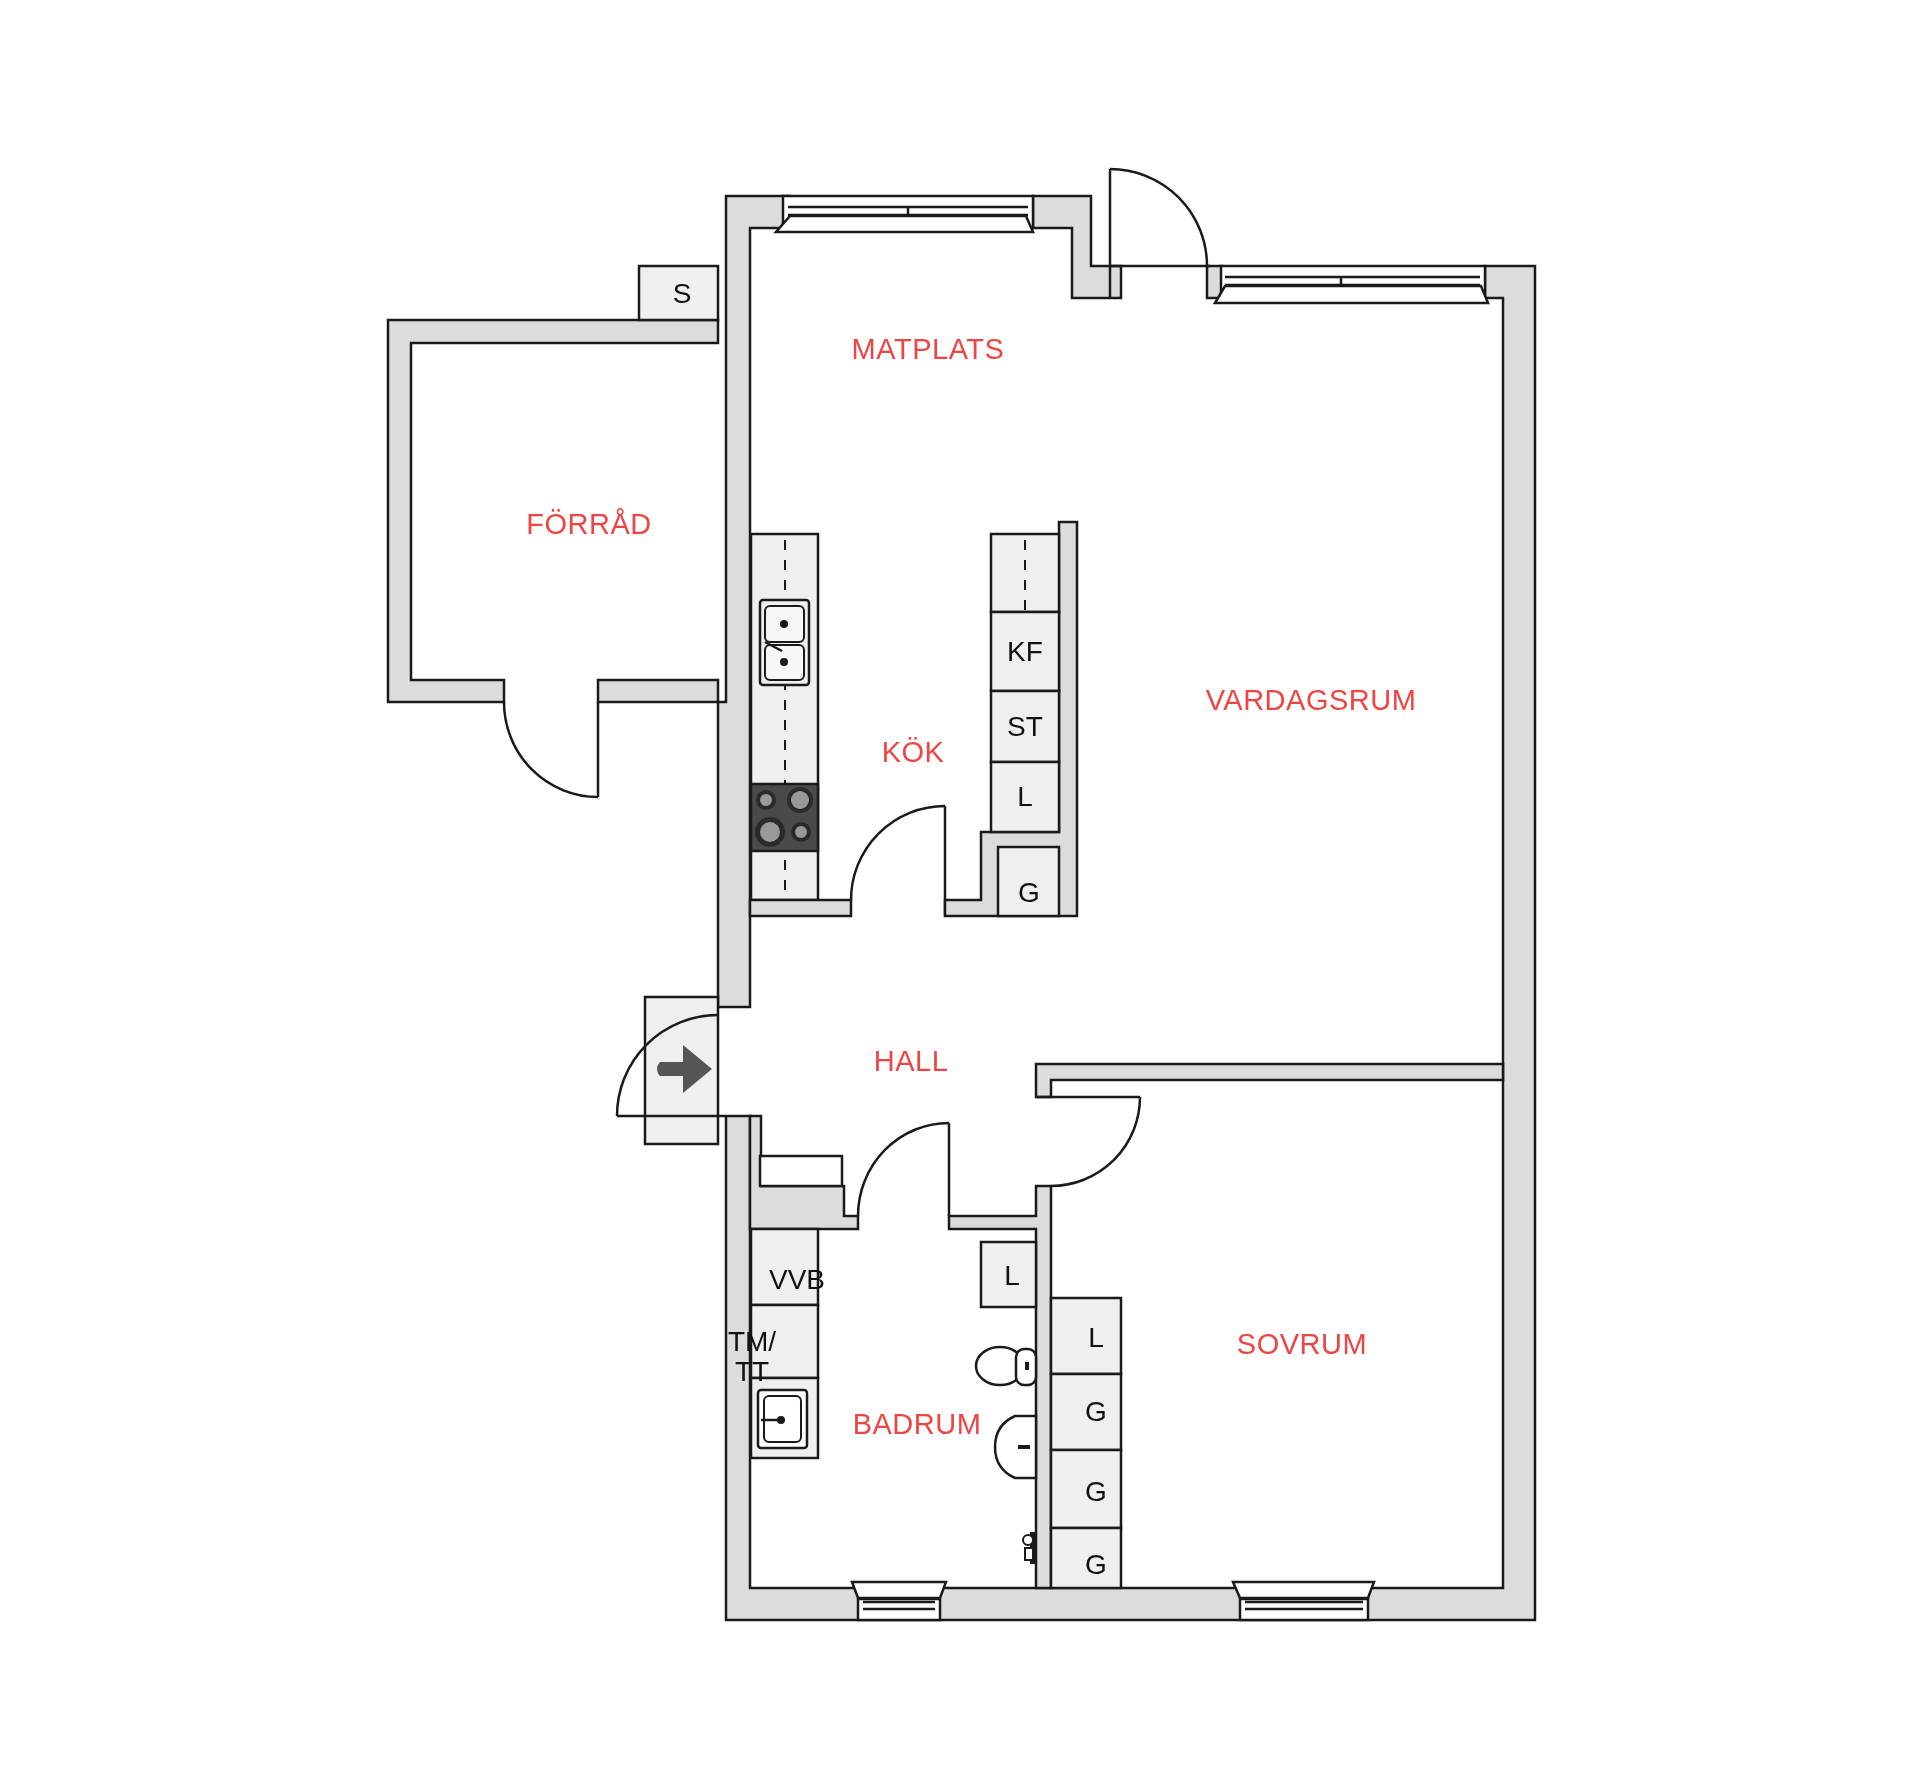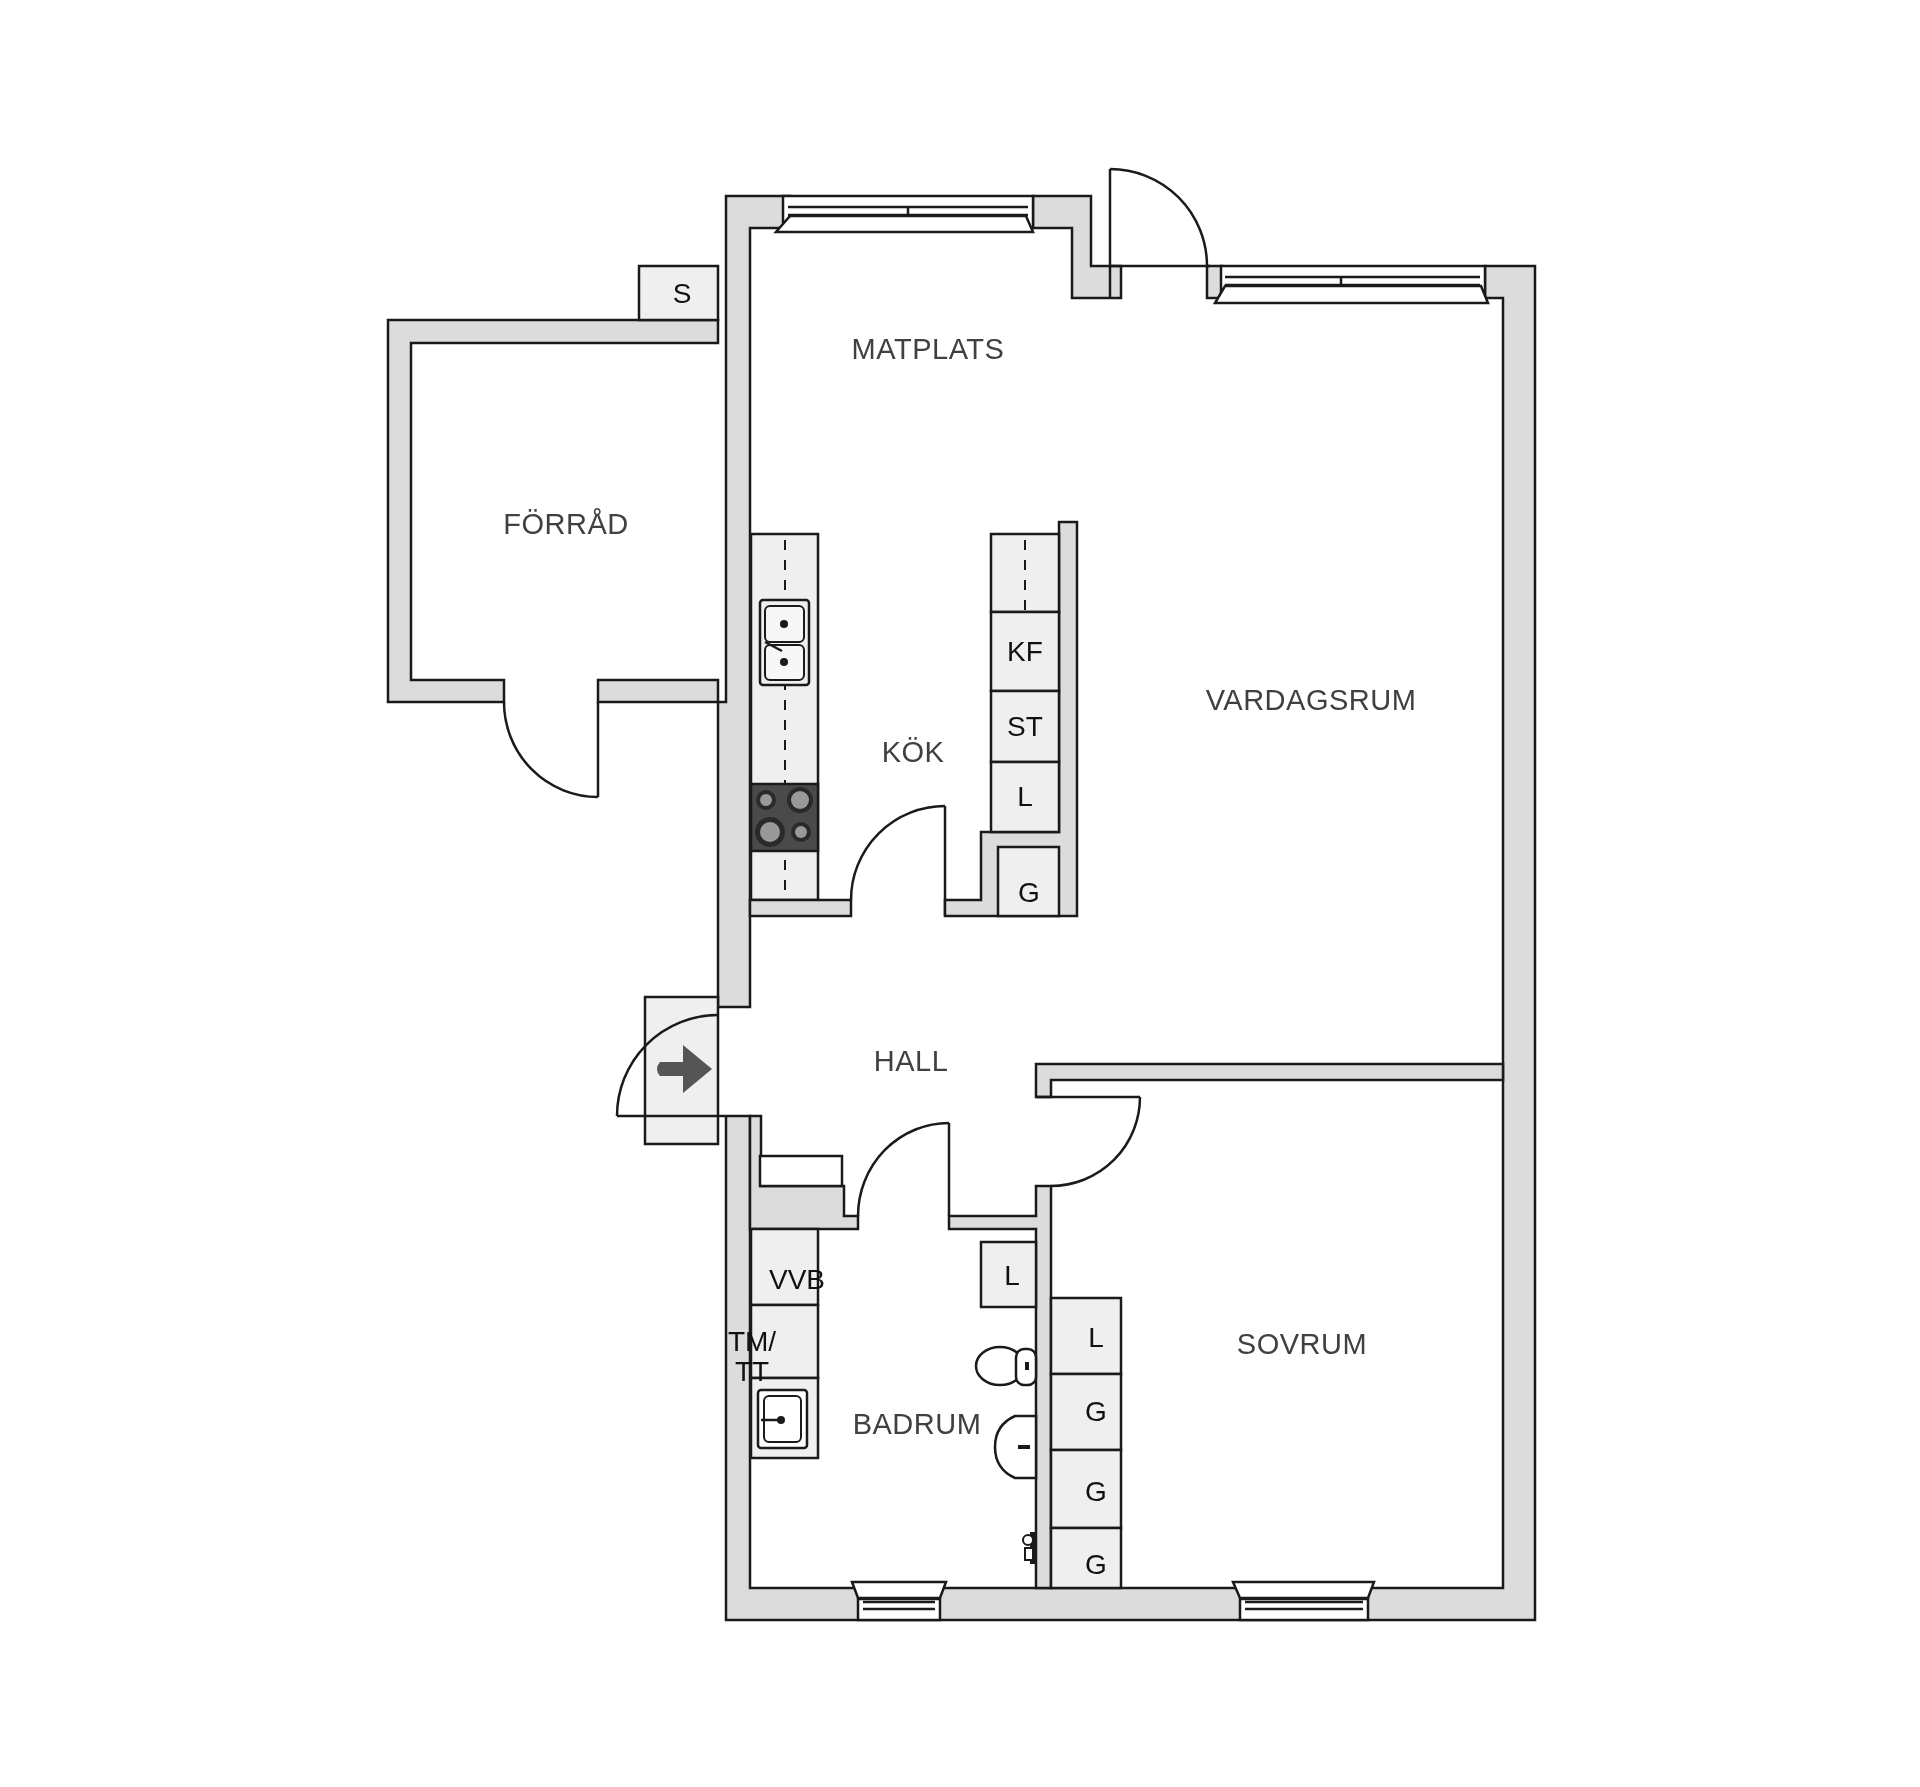--- a/index.html
+++ b/index.html
@@ -2,21 +2,21 @@
 <html><head>
 <meta charset="utf-8">
 <style>
   html,body{margin:0;padding:0;background:#ffffff;}
   body{width:1920px;height:1787px;position:relative;overflow:hidden;font-family:"Liberation Sans","DejaVu Sans",sans-serif;}
   svg{position:absolute;left:0;top:0;}
   .wall{fill:#dcdcdc;stroke:#1a1a1a;stroke-width:2.5;}
   .cab{fill:#efefef;stroke:#1a1a1a;stroke-width:2.5;}
   .line{fill:none;stroke:#1a1a1a;stroke-width:2.5;}
   .win{fill:#ffffff;stroke:#1a1a1a;stroke-width:2.5;}
-  .label{position:absolute;transform:translate(-50%,-50%);font-size:29px;color:#404040;letter-spacing:0.5px;white-space:nowrap;}
+  .label{position:absolute;transform:translate(-50%,-50%);font-size:29px;color:#ef4444;letter-spacing:0.5px;white-space:nowrap;}
   .cablabel{position:absolute;transform:translate(-50%,-50%);font-size:28px;color:#111;text-align:center;line-height:30px;white-space:pre;}
 </style>
 </head>
 <body>
 
 <svg width="1920" height="1787" viewBox="0 0 1920 1787">
 
   <path class="wall" d="M388,320 L718,320 L718,343 L411,343 L411,680 L504,680 L504,702 L388,702 Z"></path>
   <path class="wall" d="M598,680 L718,680 L718,702 L598,702 Z"></path>
 
@@ -156,21 +156,21 @@
     <path class="win" d="M1233,1582 L1374,1582 L1368,1598 L1240,1598 Z"></path>
   </g>
 
   <g>
     <line class="line" x1="598" y1="702" x2="598" y2="797"></line>
     <path class="line" d="M504,702 A94,95 0 0 0 598,797"></path>
   </g>
 </svg>
 
 <div class="label" style="left:928px;top:349px">MATPLATS</div>
-<div class="label" style="left:566px;top:524px">FÖRRÅD</div>
+<div class="label" style="left:589px;top:524px">FÖRRÅD</div>
 <div class="label" style="left:913px;top:752px">KÖK</div>
 <div class="label" style="left:1311px;top:700px">VARDAGSRUM</div>
 <div class="label" style="left:911px;top:1061px">HALL</div>
 <div class="label" style="left:917px;top:1424px">BADRUM</div>
 <div class="label" style="left:1302px;top:1344px">SOVRUM</div>
 
 <div class="cablabel" style="left:682px;top:294px">S</div>
 <div class="cablabel" style="left:1025px;top:652px">KF</div>
 <div class="cablabel" style="left:1025px;top:727px">ST</div>
 <div class="cablabel" style="left:1025px;top:797px">L</div>

